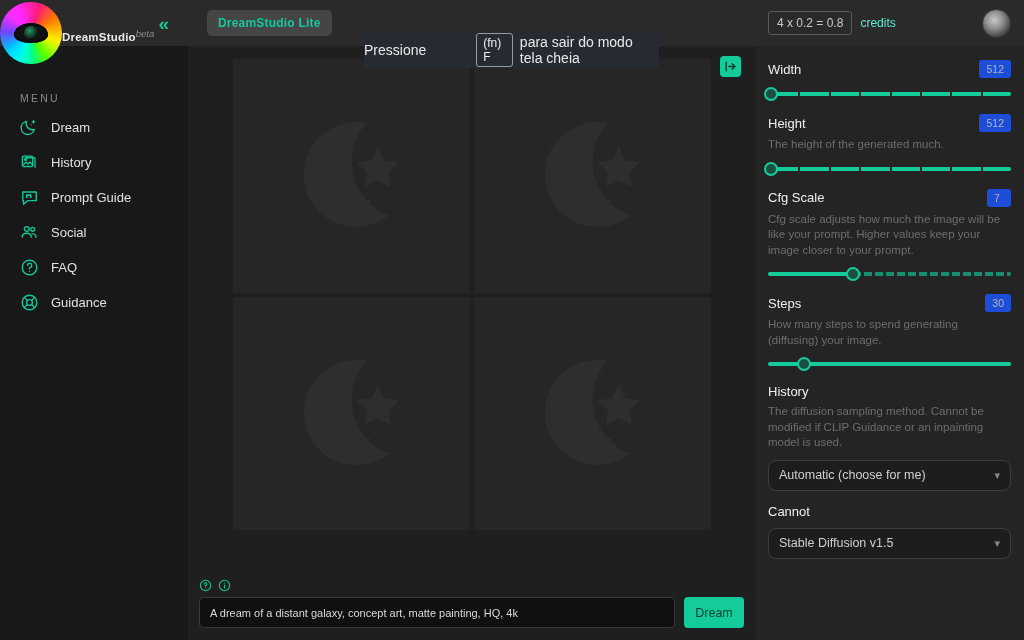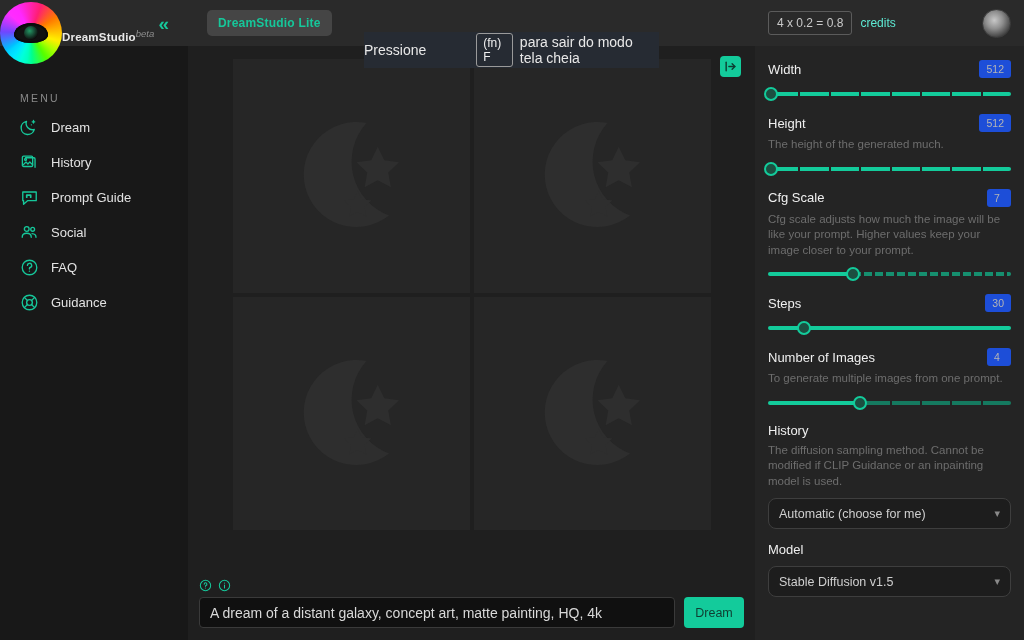--- a/index.html
+++ b/index.html
@@ -123,21 +123,21 @@
   .prompt-zone { padding: 0 0 12px 0; }
   .hint-row {
     display: flex; gap: 6px; padding-left: 11px; margin-bottom: 5px;
   }
   .hint-ico { width: 13px; height: 13px; color: #16c79a; cursor: pointer; }
   .hint-ico svg { width: 13px; height: 13px; display: block; }
   .prompt-row { display: flex; align-items: center; gap: 9px; padding: 0 11px 0 11px; }
   .prompt-input {
     flex: 1 1 auto; height: 31px;
     background: #101010; border: 1px solid #3a3a3a; border-radius: 4px;
-    color: #d9d9d9; font-size: 14px; padding: 7px 10px;
+    color: #d9d9d9; font-size: 11px; padding: 7px 10px;
     font-family: "Liberation Sans", sans-serif; outline: none;
   }
   .dream-btn {
     width: 60px; height: 31px; border: none; border-radius: 4px;
     background: #13cb9b; color: #0f3d31;
     font-size: 12.5px; font-family: "Liberation Sans", sans-serif;
     cursor: pointer;
   }
 
   
@@ -435,61 +435,43 @@
           <div class="rest" style="left:35%;right:0"></div>
           <div class="thumb" style="left:35%"></div>
         </div>
       </div>
 
       <div class="ctrl">
         <div class="ctrl-head">
           <span class="ctrl-title">Steps</span>
           <span class="ctrl-val">30</span>
         </div>
+        <div class="ctrl-desc">How many steps to spend generating (diffusing) your image.</div>
         <div class="slider">
           <div class="track"></div>
           <div class="fill" style="width:100%"></div>
           <div class="thumb" style="left:15%"></div>
         </div>
       </div>
 
-      <div class="ctrl">
-        <div class="ctrl-head">
-          <span class="ctrl-title">Number of Images</span>
-          <span class="ctrl-val">4</span>
-        </div>
-        <div class="ctrl-desc">To generate multiple images from one prompt.</div>
-        <div class="slider">
-          <div class="track"></div>
-          <div class="fill" style="width:38%"></div>
-          <div class="rest" style="left:38%;right:0;background:#157a60"></div>
-          <div class="ticks">
-            <span class="tick" style="left:50%"></span>
-              <span class="tick" style="left:62.5%"></span>
-            <span class="tick" style="left:75%"></span>
-              <span class="tick" style="left:87.5%"></span>
-          </div>
-          <div class="thumb" style="left:38%"></div>
-        </div>
-      </div>
 
       <div class="ctrl">
         <div class="ctrl-head">
           <span class="ctrl-title">History</span>
         </div>
         <div class="ctrl-desc">The diffusion sampling method. Cannot be modified if CLIP Guidance or an inpainting model is used.</div>
         <div class="select">
           <span class="select-text">Automatic (choose for me)</span>
           <span class="chev">▾</span>
         </div>
       </div>
 
       <div class="ctrl">
         <div class="ctrl-head">
-          <span class="ctrl-title">Model</span>
+          <span class="ctrl-title">Cannot</span>
         </div>
         <div class="select">
           <span class="select-text">Stable Diffusion v1.5</span>
           <span class="chev">▾</span>
         </div>
       </div>
 
     </div>
   </aside>
 

